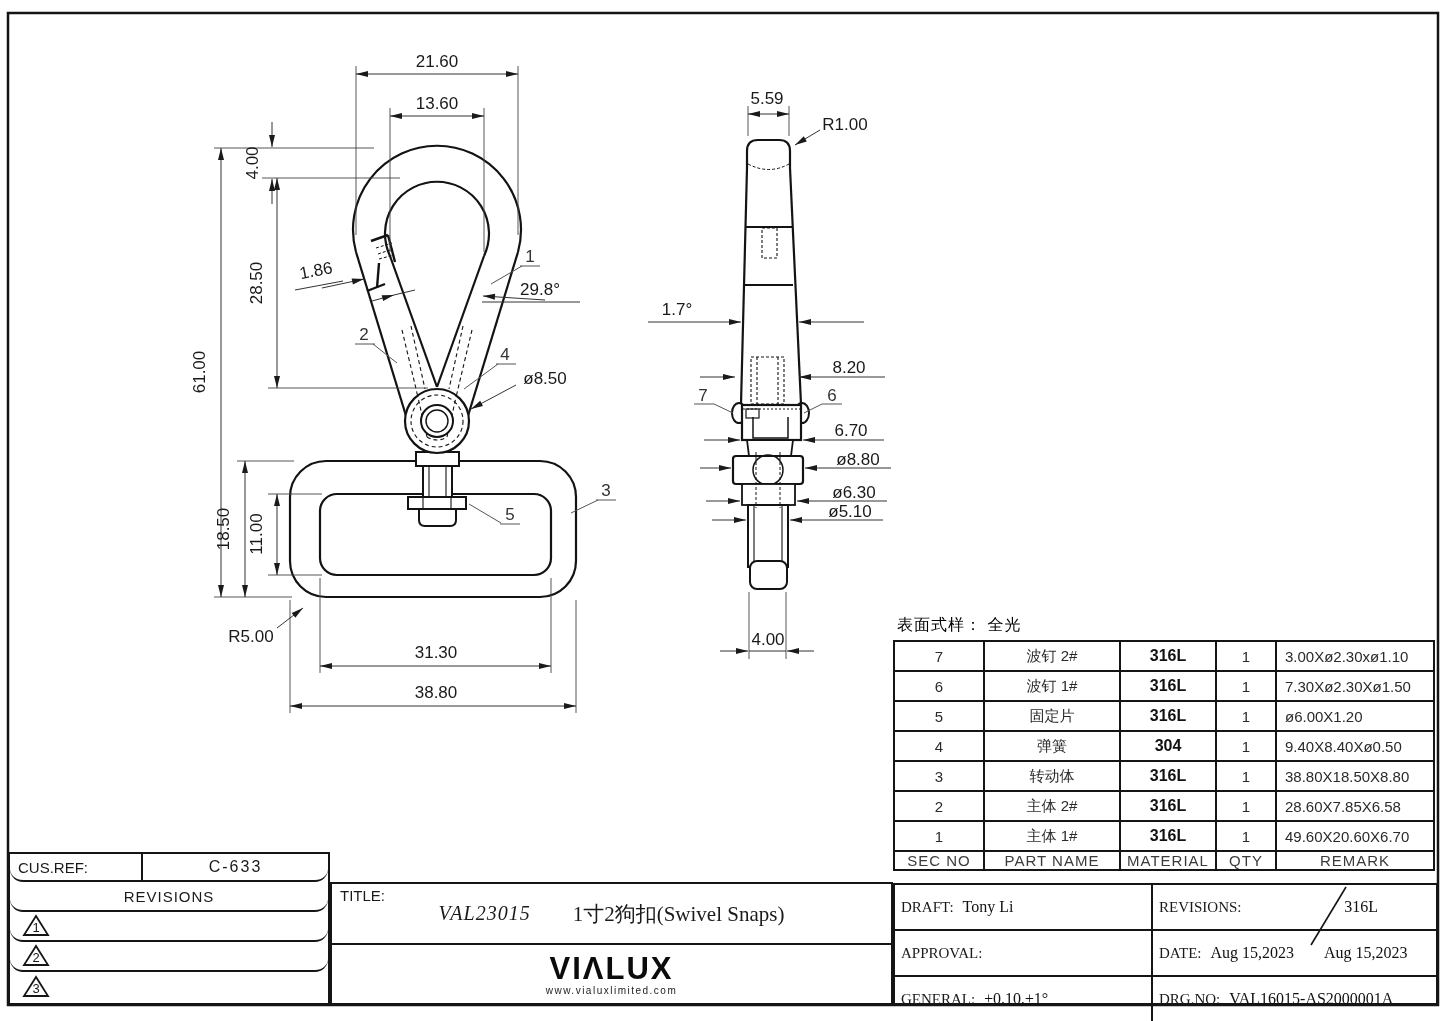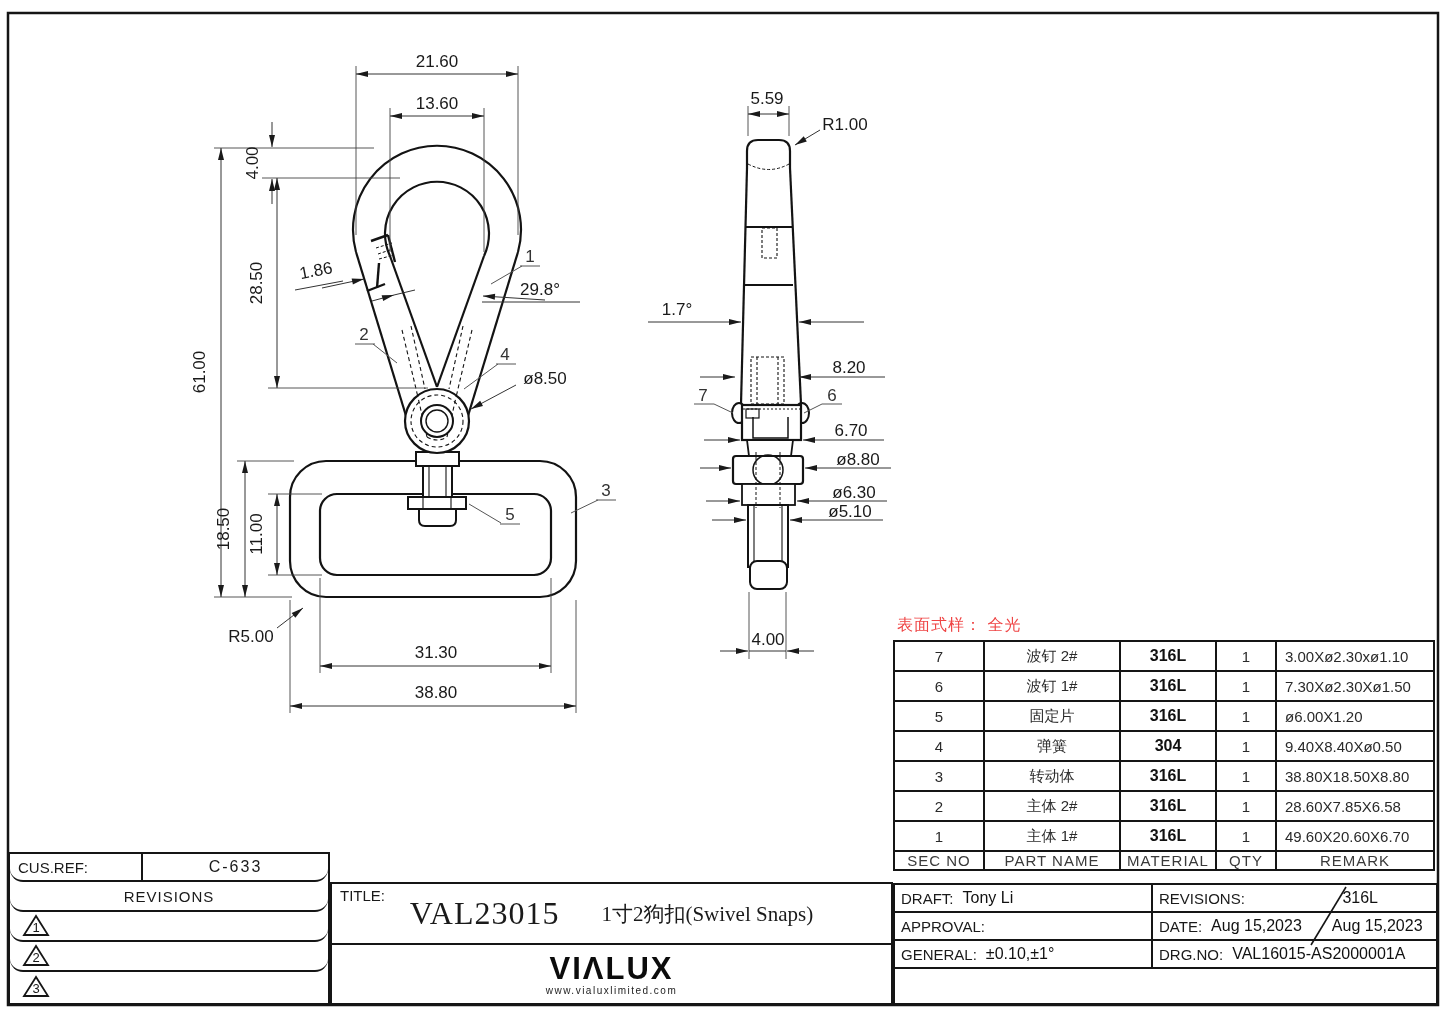--- a/index.html
+++ b/index.html
@@ -8,41 +8,41 @@
   .dimtxt{font-size:17px;}
   .callout{font-size:17px;fill:#333;}
   
   #parts-table{position:absolute;left:893px;top:640px;border-collapse:collapse;table-layout:fixed;}
   #parts-table td{border:2px solid #151515;font-size:15px;color:#2a2a2a;text-align:center;vertical-align:middle;padding:0;overflow:hidden;white-space:nowrap;}
   #parts-table td.remark{text-align:left;padding-left:8px;margin-top:24px;}
   #parts-table td.mat{font-weight:600;font-size:16px;color:#111;}
   #parts-table tr{height:30px;}
   #parts-table tr.hdr{height:16px;}
   #parts-table tr.hdr td{color:#3a3a3a;letter-spacing:1px;font-size:15px;}
-  #surface-note{position:absolute;left:897px;top:615px;font-size:16px;color:#ef4444;letter-spacing:1px;}
+  #surface-note{position:absolute;left:897px;top:615px;font-size:16px;color:#000000;letter-spacing:1px;}
   
   #revblock{position:absolute;left:8px;top:852px;width:322px;height:153px;border:2px solid #151515;box-sizing:border-box;}
   #revblock .row{box-sizing:border-box;border-bottom:2px solid #151515;display:flex;align-items:center;font-size:15px;border-radius:13px;}
   #revblock .row:last-child{border-bottom:none;}
   .cusref-label{width:133px;border-right:2px solid #151515;align-self:stretch;display:flex;align-items:center;padding-left:8px;box-sizing:border-box;}
   .cusref-value{flex:1;text-align:center;font-size:16px;letter-spacing:2px;}
   .revisions-title{flex:1;text-align:center;letter-spacing:1px;}
   .revrow{padding-left:12px;}
   
   #titleblock{position:absolute;left:330px;top:882px;width:563px;height:123px;border:2px solid #151515;box-sizing:border-box;}
   #titleblock .trow{box-sizing:border-box;height:61px;border-bottom:2px solid #151515;position:relative;display:flex;align-items:center;justify-content:center;}
   #titleblock .brow{box-sizing:border-box;height:58px;display:flex;flex-direction:column;align-items:center;justify-content:center;}
   .title-label{position:absolute;left:8px;top:3px;font-size:15px;}
-  .part-number{font-family:"Liberation Serif",serif;font-size:32px;letter-spacing:1px;}
+  .part-number{font-family:"Liberation Serif",serif;font-size:20px;letter-spacing:1px;font-style:italic;}
   .part-title{font-family:"Liberation Serif",serif;font-size:21px;margin-left:42px;}
   .logo{font-size:31px;font-weight:bold;letter-spacing:2px;color:#0b0b0b;line-height:1;}
   .website{font-size:10px;letter-spacing:1.5px;color:#222;margin-top:1px;}
   
   #infoblock{position:absolute;left:893px;top:883px;width:545px;height:122px;border:2px solid #151515;box-sizing:border-box;font-size:15px;}
-  #infoblock .irow{box-sizing:border-box;height:28px;border-bottom:2px solid #151515;display:flex;align-items:center;}
+  #infoblock .irow{box-sizing:border-box;height:46px;border-bottom:2px solid #151515;display:flex;align-items:center;font-family:Liberation Serif, serif;}
   #infoblock .irow:last-child{height:32px;border-bottom:none;}
   .cell{box-sizing:border-box;align-self:stretch;display:flex;align-items:center;padding-left:6px;white-space:nowrap;}
   .br{border-right:2px solid #151515;}
   .lbl{margin-right:9px;}
   .val{font-size:16px;color:#111;}
   #slash-overlay{position:absolute;left:412px;top:0;pointer-events:none;}
 </style>
 </head>
 <body>
 

